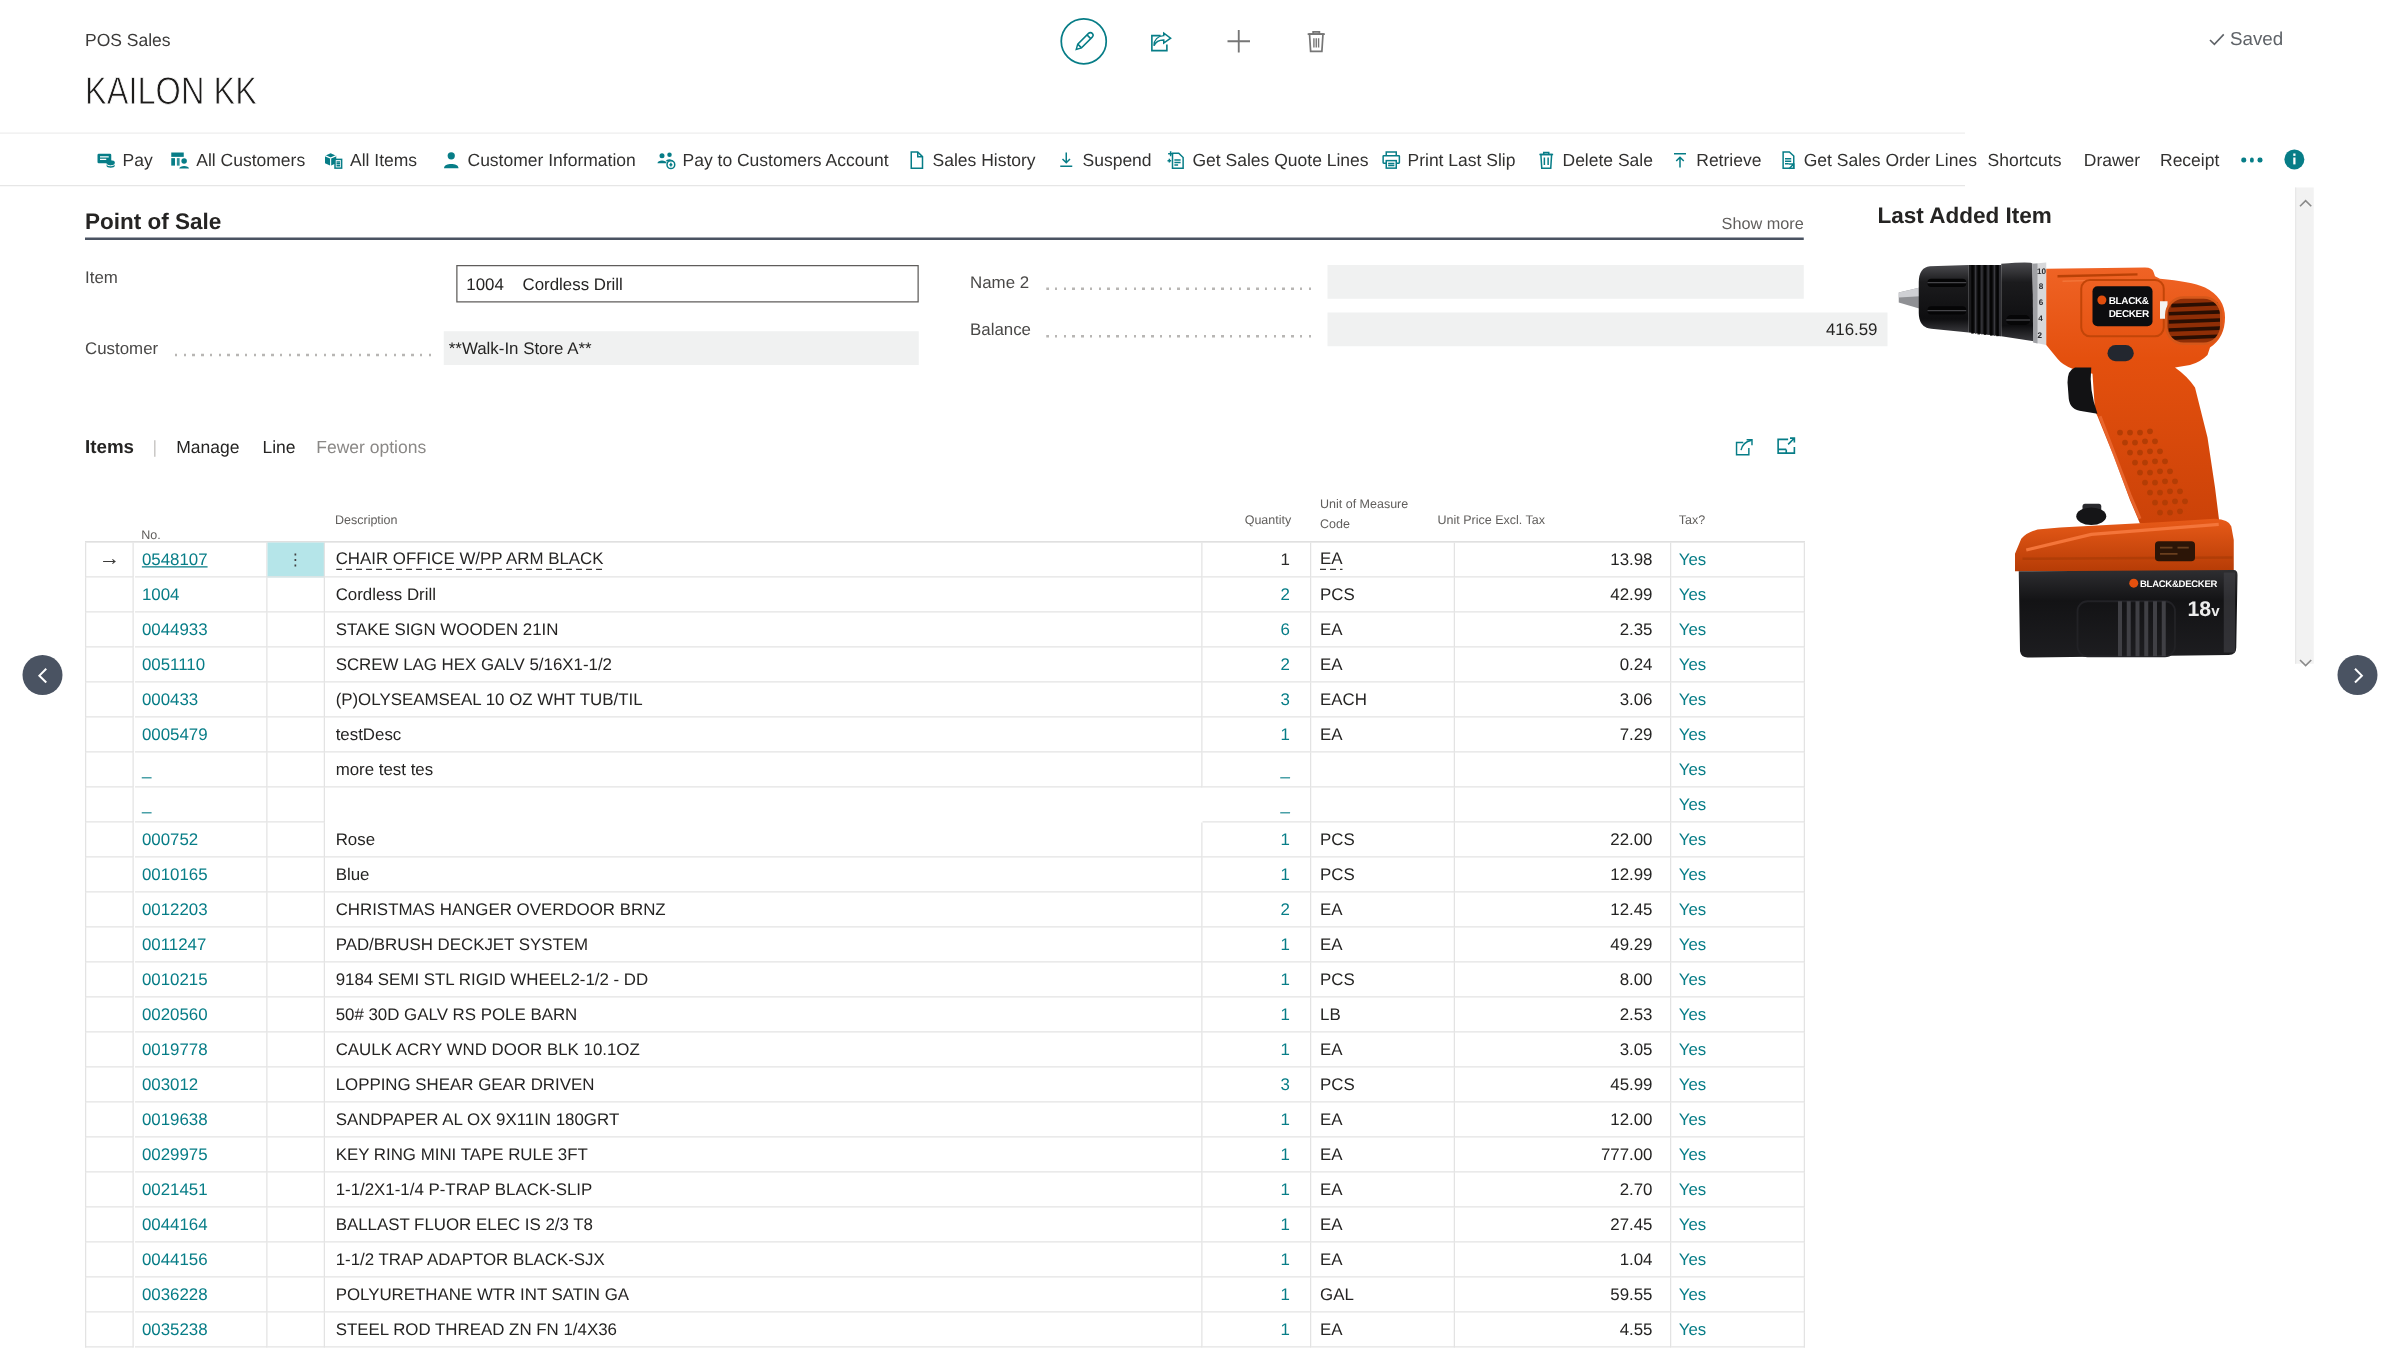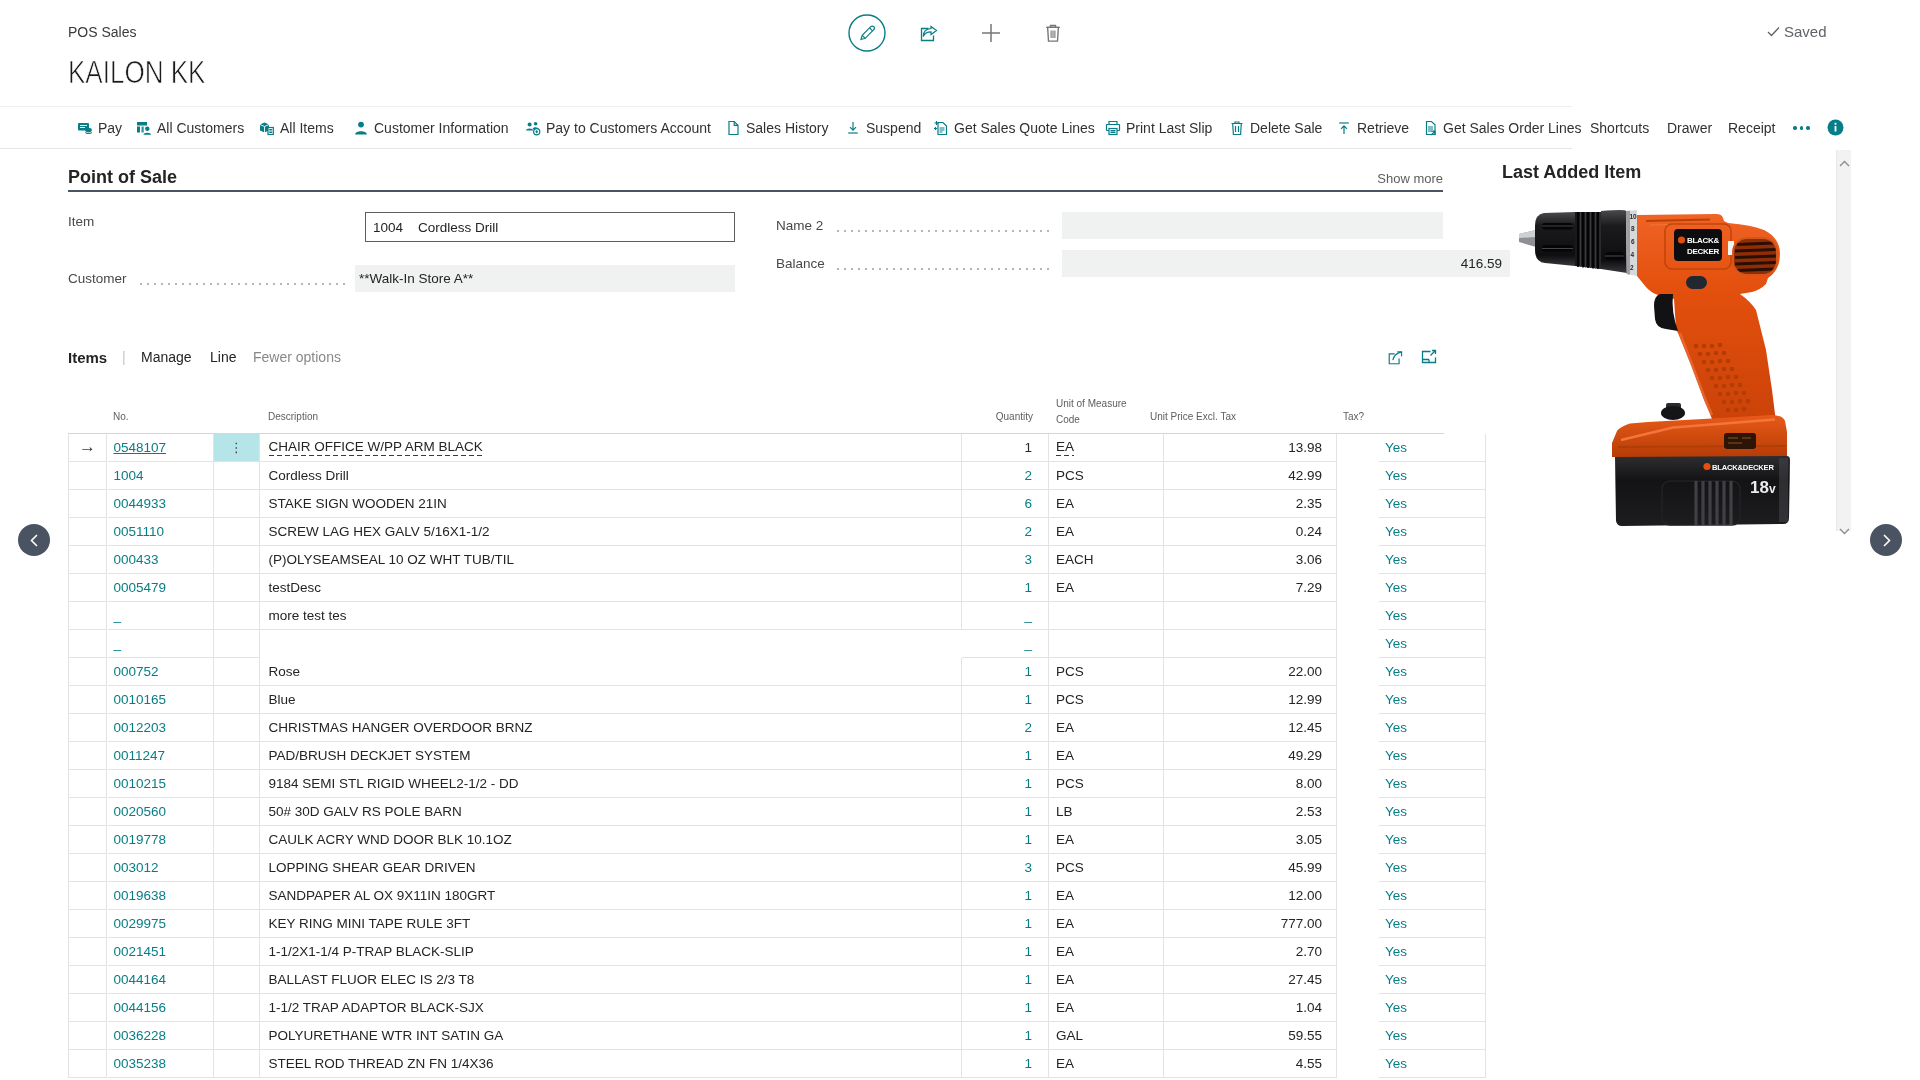--- a/index.html
+++ b/index.html
@@ -49,21 +49,21 @@
 .c { position:absolute; top:0; height:28px; border-bottom:1px solid #e3e3e3; border-right:1px solid #e3e3e3;
   font-size:13.5px; color:#252423; display:flex; align-items:center; overflow:hidden; white-space:nowrap;}
 .carrow { left:0; width:39px; border-left:1px solid #e3e3e3; justify-content:center; }
 .cno { left:39.5px; width:106.5px; padding-left:6px; }
 .cdots { left:146px; width:45.5px; justify-content:center; }
 .seldots { background:#b5e5e9; }
 .cdesc { left:191.5px; width:702.5px; padding-left:9px; }
 .cqty { left:894px; width:87px; justify-content:flex-end; padding-right:16px; }
 .cuom { left:981px; width:115px; padding-left:7px; }
 .cprice { left:1096px; width:173px; justify-content:flex-end; padding-right:14px; }
-.ctax { left:1311px; width:107px; padding-left:6px;align-items:center; }
+.ctax { left:1269px; width:107px; padding-left:6px;align-items:center; }
 .rowarrow { color:#3b3a39; font-size:17px; font-weight:400; margin-top:-2px;}
 .vdots { color:#424242; font-size:13px; letter-spacing:0; }
 .hdr { position:absolute; font-size:10px; color:#605e5c; white-space:nowrap; }
 
 
 #lai-title { left:1502px; top:162px; font-size:18px; font-weight:700; color:#252423; }
 #drill { left:1500px; top:200px; }
 
 
 #sbar { left:1836px; top:150px; width:15px; height:381px; background:#f2f2f2; border-left:1px solid #e8e8e8;}
@@ -301,21 +301,21 @@
     </span>
   <span class="seg" style="left:1353px;">
       <svg width="16" height="16" viewBox="0 0 16 16" fill="none">
         <path d="M9.5 2.5H1.5v11h13V8.5" stroke="#077d87" stroke-width="1.3"></path>
         <path d="M8 10.5H1.5M8 13.5v-3" stroke="#077d87" stroke-width="1.3"></path>
         <path d="M11 1.5h3.5V5M14.2 1.8L9.5 6.5" stroke="#077d87" stroke-width="1.3"></path>
       </svg>
     </span>
 </div>
 
-<div class="abs hdr" style="left:113px; top:411px;">No.</div>
+<div class="abs hdr" style="left:113px; top:423px;">No.</div>
 <div class="abs hdr" style="left:268px; top:411px;">Description</div>
 <div class="abs hdr" style="left:962px; top:411px; width:71px; text-align:right;">Quantity</div>
 <div class="abs hdr" style="left:1056px; top:396px; width:92px; line-height:15.5px; white-space:normal;">Unit of Measure Code</div>
 <div class="abs hdr" style="left:1150px; top:411px; width:172px; ">Unit Price Excl. Tax</div>
 <div class="abs hdr" style="left:1343px; top:411px;">Tax?</div>
 
 <div class="abs" id="grid">
 <div class="trow" style="top:0px">
       <div class="c carrow">
         <span class="rowarrow">→</span>

